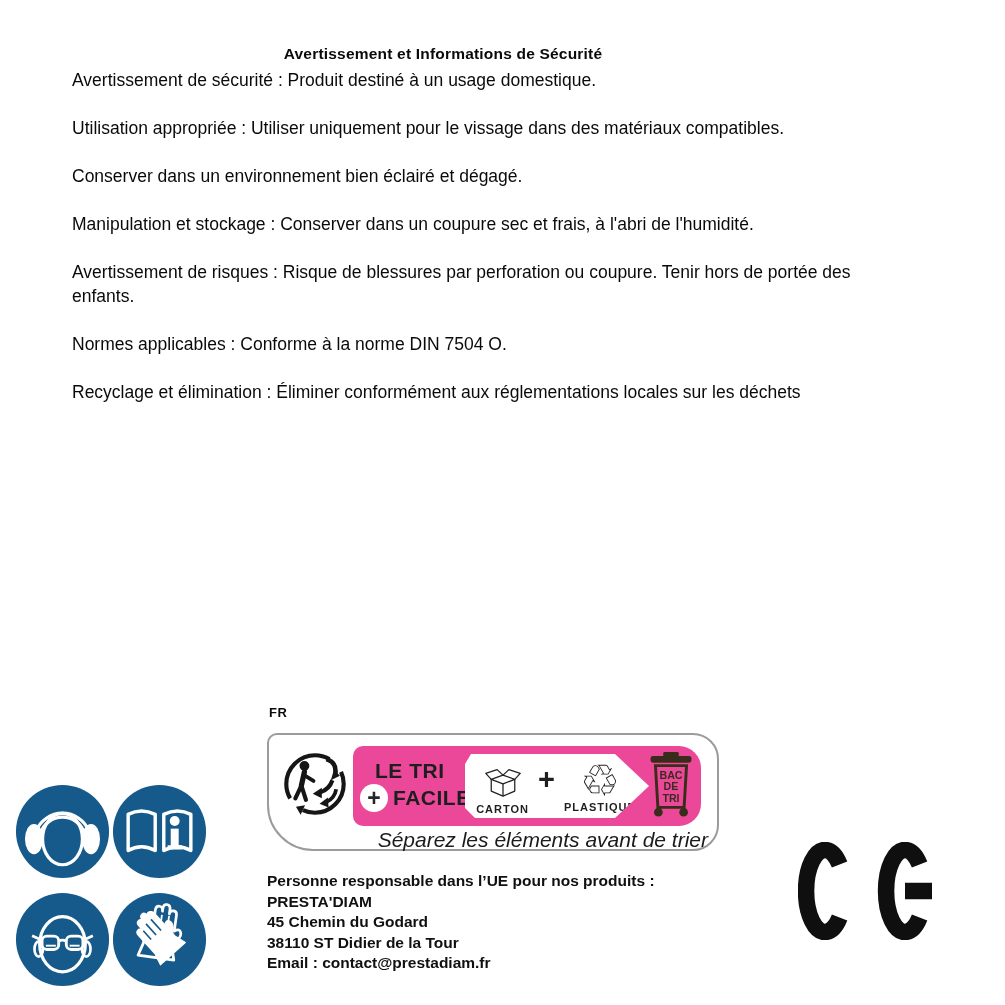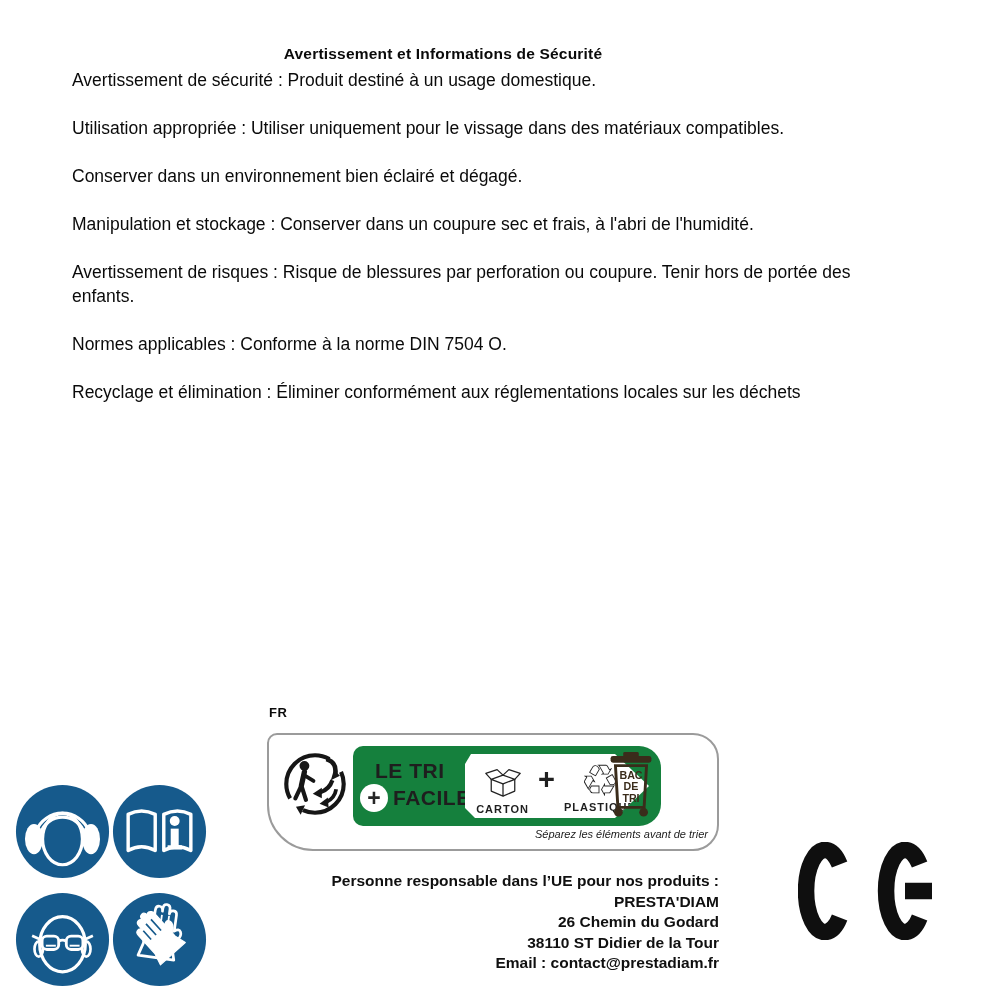--- a/index.html
+++ b/index.html
@@ -16,37 +16,37 @@
   
   .icons-grid{position:absolute;left:15px;top:784px;display:grid;
               grid-template-columns:95px 95px;grid-auto-rows:95px;column-gap:2px;row-gap:13px;}
   .icons-grid svg{display:block;}
 
   
   .fr-code{position:absolute;left:269px;top:705px;font-size:13px;font-weight:bold;letter-spacing:.5px;}
   .label-box{position:absolute;left:267px;top:733px;width:452px;height:118px;background:#fff;
              border:2px solid #9b9b9b;border-radius:10px 26px 26px 46px;box-sizing:border-box;}
   .triman{position:absolute;left:12px;top:12px;}
-  .band{position:absolute;left:84px;top:11px;width:308px;height:80px;background:#15803d;
+  .band{position:absolute;left:84px;top:11px;width:348px;height:80px;background:#ec4899;
         border-radius:10px 22px 22px 10px;}
   .letri{position:absolute;left:22px;top:13px;font-size:21px;font-weight:bold;color:#1e1e1e;letter-spacing:.5px;white-space:nowrap;}
   .plus-circle{position:absolute;left:7px;top:38px;width:28px;height:28px;border-radius:50%;background:#fff;
                display:flex;align-items:center;justify-content:center;font-size:23px;font-weight:bold;color:#262626;line-height:1;}
   .facile{position:absolute;left:40px;top:40px;font-size:21px;font-weight:bold;color:#1e1e1e;letter-spacing:.5px;text-align:center;}
   .white-arrow{position:absolute;left:110px;top:8px;width:186px;height:64px;background:#fff;
                clip-path:polygon(8px 0px,152px 0px,186px 32px,152px 64px,12px 64px,2px 54px,2px 10px);
                display:flex;align-items:center;justify-content:center;gap:9px;padding-right:0;box-sizing:border-box;}
   .mat{display:flex;flex-direction:column;align-items:center;gap:1px;margin-top:2px;}
   .mat-label{font-size:11px;font-weight:bold;letter-spacing:1px;color:#1f1f1f;}
   .mat-plus{font-size:29px;font-weight:bold;color:#1f1f1f;margin-top:-14px;}
   .recycle-glyph{font-size:44px;line-height:38px;color:#1f1f1f;}
   .bin{position:absolute;right:7px;top:6px;}
-  .tagline{position:absolute;right:9px;top:93px;font-style:italic;font-size:11px;color:#1b1b1b;white-space:nowrap;}
-
-  .contact{position:absolute;left:267px;top:871px;width:452px;text-align:right;
+  .tagline{position:absolute;right:9px;top:93px;font-style:italic;font-size:21px;color:#1b1b1b;white-space:nowrap;}
+
+  .contact{position:absolute;left:267px;top:871px;width:452px;text-align:left;
            font-size:15.5px;font-weight:bold;line-height:20.6px;color:#101010;}
 
   .ce{position:absolute;left:798px;top:842px;}
 </style>
 </head>
 <body>
 
 <div class="doc-title">Avertissement et Informations de Sécurité</div>
 
 <div class="body-text">
@@ -179,21 +179,21 @@
       <text x="23" y="51" text-anchor="middle" font-size="11" font-weight="bold" fill="#3a2c1b" font-family="Liberation Sans, sans-serif">TRI</text>
     </svg>
   </div>
 
   <div class="tagline">Séparez les éléments avant de trier</div>
 </div>
 
 <div class="contact">
   <div>Personne responsable dans l’UE pour nos produits :</div>
   <div>PRESTA'DIAM</div>
-  <div>26 Chemin du Godard</div>
+  <div>45 Chemin du Godard</div>
   <div>38110 ST Didier de la Tour</div>
   <div>Email : contact@prestadiam.fr</div>
 </div>
 
 <svg class="ce" width="140" height="98" viewBox="0 0 140 98">
   <g fill="none" stroke="#0f0f0f" stroke-width="16.5">
     <path d="M41.6 22.6 A19 41 0 1 0 41.6 75.4"></path>
     <path d="M121.6 22.6 A19 41 0 1 0 121.6 75.4"></path>
     <path d="M107 49 L134 49"></path>
   </g>

